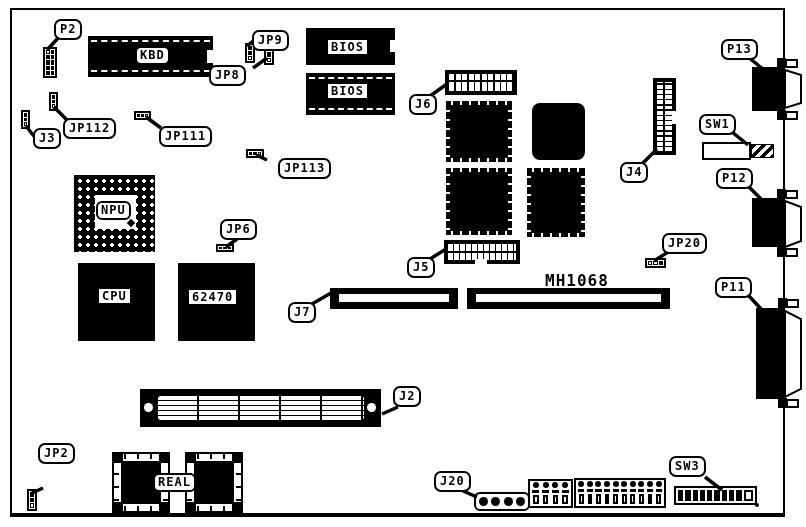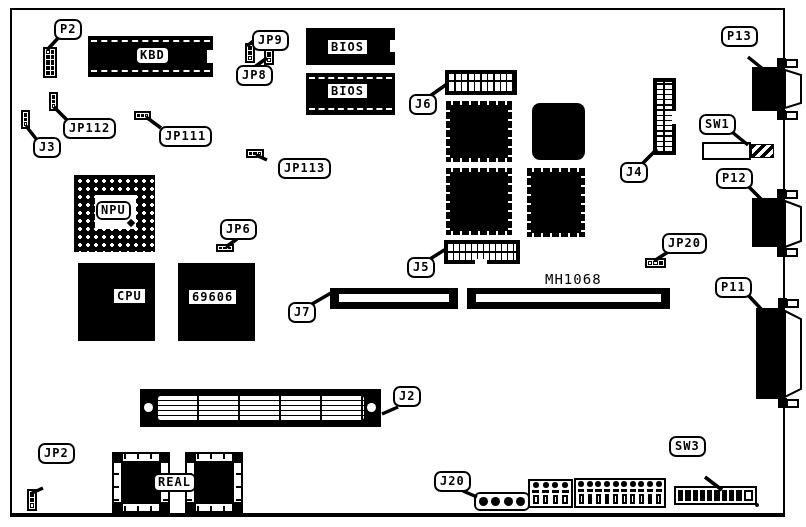--- a/index.html
+++ b/index.html
@@ -7,21 +7,21 @@
   #canvas{position:relative;width:806px;height:527px;background:#fff;
     font-family:"DejaVu Sans Mono",monospace;color:#000;overflow:hidden}
   .board{position:absolute;left:10px;top:8px;width:775px;height:509px;
     border:2px solid #000;border-bottom-width:4px;z-index:0}
   .ov{position:absolute;left:0;top:0;z-index:4;pointer-events:none}
   .callout{position:absolute;z-index:6;background:#fff;border:2px solid #000;border-radius:7px;
     font-weight:bold;font-size:12px;line-height:15px;padding:1px 4px;letter-spacing:1px;white-space:nowrap}
   .lbl{position:absolute;z-index:5;background:#fff;font-weight:bold;font-size:12px;line-height:14px;
     padding:0 3px;letter-spacing:1px;white-space:nowrap}
   .lbl.bd{border:2px solid #000;border-radius:6px;line-height:15px}
-  .txt{position:absolute;z-index:5;font-weight:normal;font-size:14px;letter-spacing:1px;white-space:nowrap}
+  .txt{position:absolute;z-index:5;font-weight:bold;font-size:16px;letter-spacing:1px;white-space:nowrap}
   .blk{position:absolute;background:#000;z-index:2}
   .slot{position:absolute;background:#000;z-index:2}
   .slot .in{position:absolute;left:9px;right:9px;top:6px;bottom:7px;background:#fff;display:block}
   .grid{position:absolute;background-color:#fff;display:block}
   .hole9{position:absolute;width:9px;height:9px;background:#fff;border-radius:50%;display:block}
   .dip::before,.dip::after{content:"";position:absolute;left:3px;right:3px;border-top:2px dashed #fff}
   .dip::before{top:4px}.dip::after{bottom:5px}
   .qfp{position:absolute;background:#000;z-index:2}
   .qfp i{position:absolute;display:block}
   .qfp .pt{top:0;left:5px;right:5px;height:4px;background:repeating-linear-gradient(90deg,#fff 0 2px,transparent 2px 9px)}
@@ -368,40 +368,40 @@
       <i></i>
       <i></i>
       <i></i>
       <i class="off"></i>
     </div>
 
   <div class="lbl bd" style="left:135px;top:46px">KBD</div>
   <div class="lbl" style="left:328px;top:40px">BIOS</div>
   <div class="lbl" style="left:328px;top:84px">BIOS</div>
   <div class="lbl bd" style="left:96px;top:201px">NPU</div>
-  <div class="lbl" style="left:114px;top:289px">CPU</div>
-  <div class="lbl" style="left:189px;top:290px">69606</div>
+  <div class="lbl" style="left:99px;top:289px">CPU</div>
+  <div class="lbl" style="left:189px;top:290px">62470</div>
   <div class="lbl bd" style="left:153px;top:473px;z-index:6">REAL</div>
   <div class="txt" style="left:545px;top:271px">MH1068</div>
 
   <div class="callout" style="left:54px;top:19px">P2</div>
   <div class="callout" style="left:252px;top:30px">JP9</div>
-  <div class="callout" style="left:236px;top:65px">JP8</div>
+  <div class="callout" style="left:209px;top:65px">JP8</div>
   <div class="callout" style="left:409px;top:94px">J6</div>
   <div class="callout" style="left:620px;top:162px">J4</div>
-  <div class="callout" style="left:721px;top:26px">P13</div>
+  <div class="callout" style="left:721px;top:39px">P13</div>
   <div class="callout" style="left:699px;top:114px">SW1</div>
   <div class="callout" style="left:716px;top:168px">P12</div>
   <div class="callout" style="left:715px;top:277px">P11</div>
   <div class="callout" style="left:63px;top:118px">JP112</div>
   <div class="callout" style="left:159px;top:126px">JP111</div>
-  <div class="callout" style="left:33px;top:137px">J3</div>
+  <div class="callout" style="left:33px;top:128px">J3</div>
   <div class="callout" style="left:278px;top:158px">JP113</div>
   <div class="callout" style="left:220px;top:219px">JP6</div>
   <div class="callout" style="left:407px;top:257px">J5</div>
   <div class="callout" style="left:288px;top:302px">J7</div>
   <div class="callout" style="left:662px;top:233px">JP20</div>
   <div class="callout" style="left:393px;top:386px">J2</div>
   <div class="callout" style="left:38px;top:443px">JP2</div>
   <div class="callout" style="left:434px;top:471px">J20</div>
-  <div class="callout" style="left:669px;top:436px">SW3</div>
+  <div class="callout" style="left:669px;top:456px">SW3</div>
 
 </div>
 
 </body></html>

